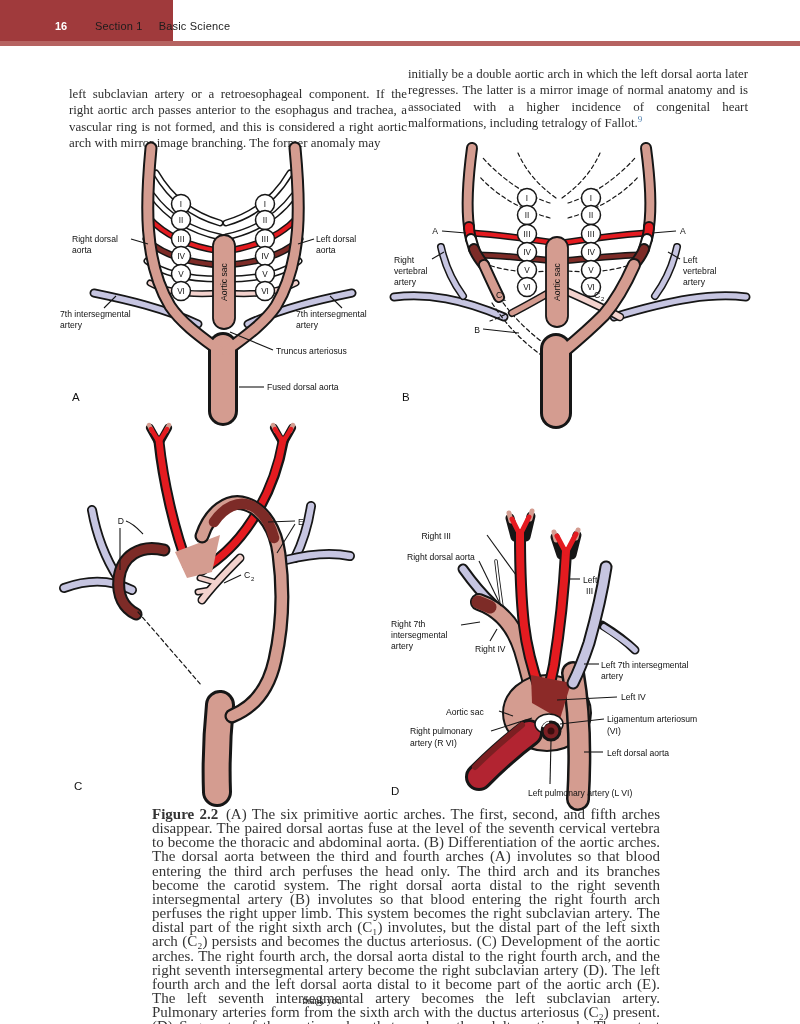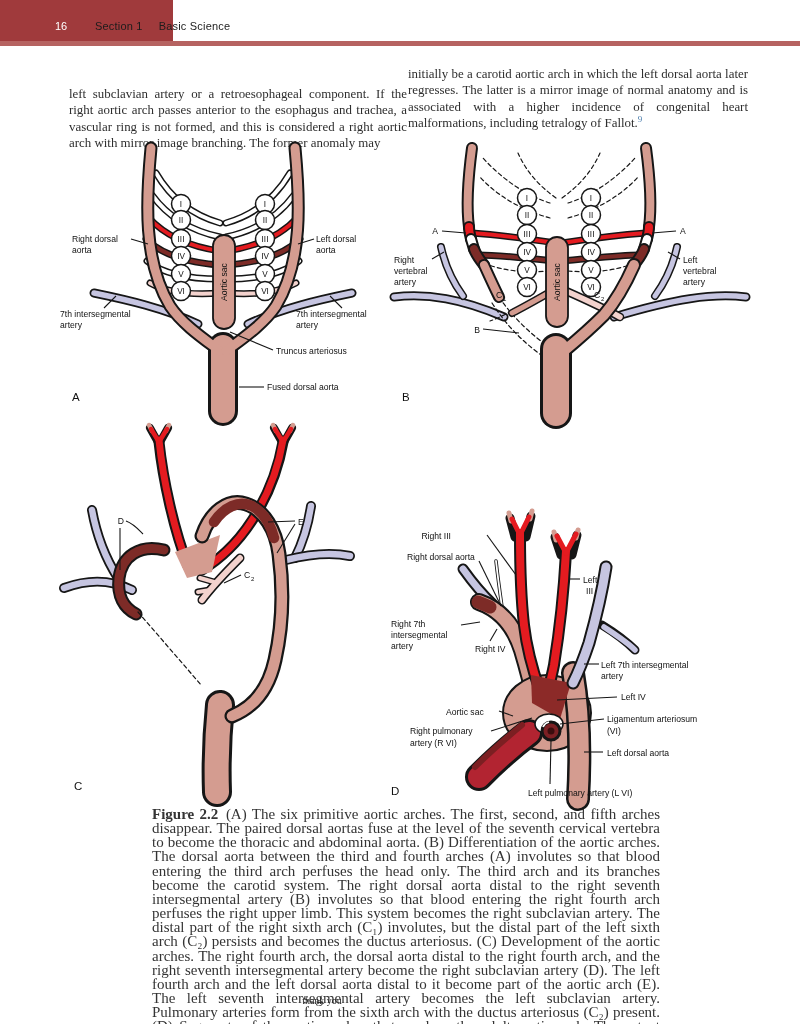--- a/index.html
+++ b/index.html
@@ -1,21 +1,21 @@
 <!DOCTYPE html>
 <html><head>
 <meta charset="utf-8">
 <style>
   * { margin:0; padding:0; box-sizing:border-box; }
   html,body { background:#ffffff; }
   body { width:800px; height:1024px; position:relative; font-family:"Liberation Serif", serif; color:#2e2e2e; overflow:hidden; }
 
   
   .hdr-block { position:absolute; left:0; top:0; width:173px; height:41px; background:#a03a3c; }
-  .hdr-num { position:absolute; left:55px; top:20px; color:#ffffff; font-family:"Liberation Sans",sans-serif; font-weight:normal; font-size:11px; }
+  .hdr-num { position:absolute; left:55px; top:20px; color:#ffffff; font-family:"Liberation Sans",sans-serif; font-weight:bold; font-size:11px; }
   .hdr-sec { position:absolute; left:95px; top:20px; color:#1c1c1c; font-family:"Liberation Sans",sans-serif; font-size:11px; letter-spacing:.2px; }
   .hdr-sec .t2 { margin-left:16px; }
   .hdr-rule { position:absolute; left:0; top:41px; width:800px; height:5px; background:#b66361; }
 
   
   .col { position:absolute; top:66px; font-size:12.9px; line-height:16.4px; text-align:justify; color:#2e2e2e; }
   .col-left { left:69px; width:338px;margin-top:20px; }
   .col-right { left:408px; width:340px; }
   .cite { color:#4d7fae; font-size:9px; vertical-align:super; line-height:0; }
 
@@ -38,21 +38,21 @@
 </style>
 </head>
 <body>
 
 <div class="hdr-block"></div>
 <div class="hdr-num">16</div>
 <div class="hdr-sec"><span>Section 1</span><span class="t2">Basic Science</span></div>
 <div class="hdr-rule"></div>
 
 <p class="col col-left">left subclavian artery or a retroesophageal component. If the right aortic arch passes anterior to the esophagus and trachea, a vascular ring is not formed, and this is considered a right aortic arch with mirror image branching. The former anomaly may</p>
-<p class="col col-right"><span>initially be a carotid aortic arch in which the left dorsal aorta later regresses. The latter is a mirror image of normal anatomy and is associated with a higher incidence of congenital heart malformations, including tetralogy of Fallot.</span><sup class="cite">9</sup></p>
+<p class="col col-right"><span>initially be a double aortic arch in which the left dorsal aorta later regresses. The latter is a mirror image of normal anatomy and is associated with a higher incidence of congenital heart malformations, including tetralogy of Fallot.</span><sup class="cite">9</sup></p>
 
 <svg class="panel" style="left:58px;top:143px" width="334" height="272" viewBox="0 0 334 272">
   <g>
     <path class="k" stroke-width="9" d="M 36,150 C 70,157 105,165 140,181"></path>
     <path class="c" stroke="#c6c5e1" stroke-width="5.5" d="M 36,150 C 70,157 105,165 140,181"></path>
     <path class="k" stroke-width="9" d="M 294,150 C 260,157 225,165 190,181"></path>
     <path class="c" stroke="#c6c5e1" stroke-width="5.5" d="M 294,150 C 260,157 225,165 190,181"></path>
   </g>
   <g>
     <path class="k" stroke-width="7" d="M 162,80 C 134,72 112,54 98,30"></path>

